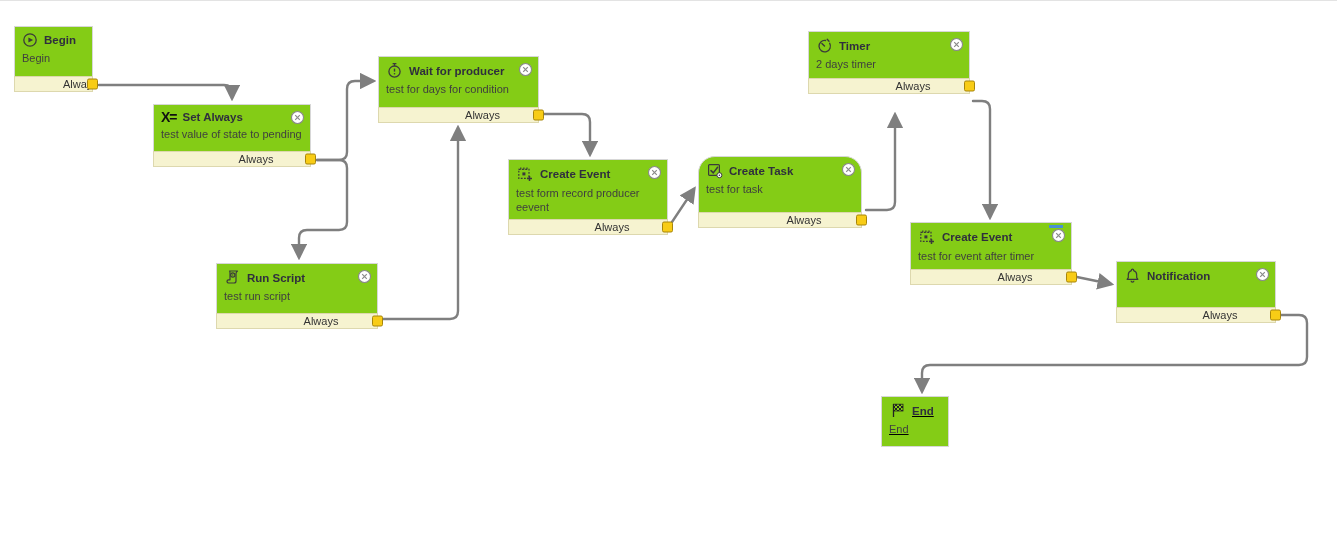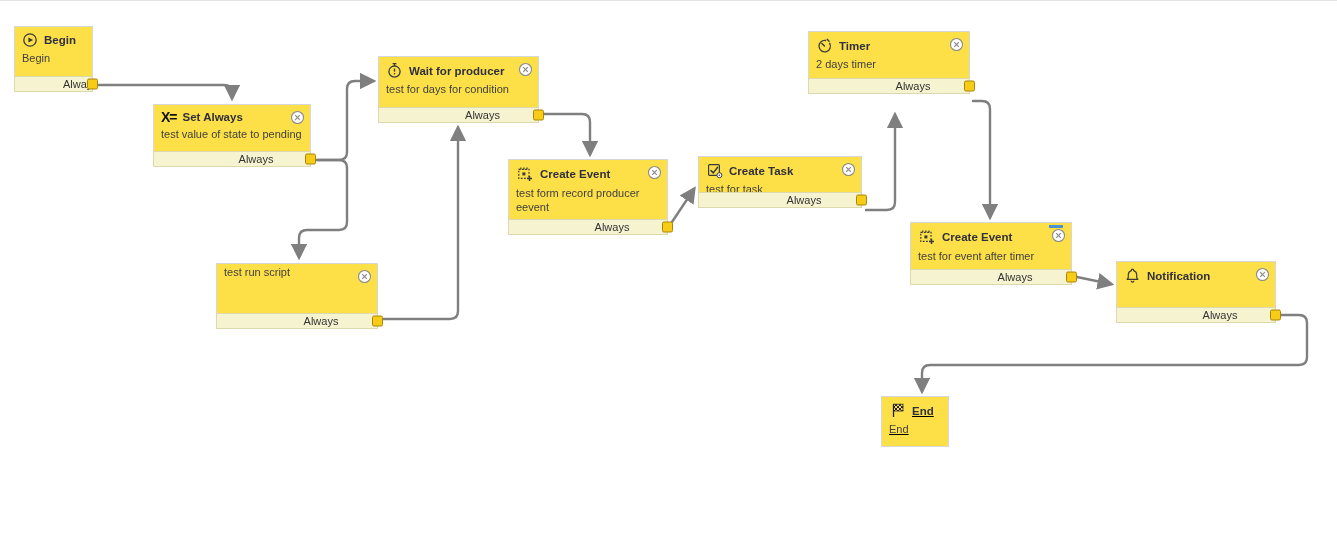--- a/index.html
+++ b/index.html
@@ -4,21 +4,21 @@
 <style>
   html,body{margin:0;padding:0;background:#fff;}
   .canvas{
     position:relative;width:1337px;height:541px;overflow:hidden;
     background:#ffffff;border-top:1px solid #e3e3e3;
     font-family:"Liberation Sans",sans-serif;
   }
   .connector-layer{position:absolute;left:0;top:0;width:1337px;height:541px;}
   .connector-layer path.conn{fill:none;stroke:#7f7f7f;stroke-width:2.4;stroke-linecap:round;}
   .node{
-    position:absolute;box-sizing:border-box;background:#fde047;
+    position:absolute;box-sizing:border-box;background:#84cc16;
     border:1px solid #d7d7d7;cursor:move;
   }
   .node-header{display:flex;align-items:center;gap:6px;padding:5px 24px 2px 7px;}
   .node-title{font-size:11.5px;font-weight:700;color:#2f2f3d;white-space:nowrap;}
   .node-desc{font-size:11px;color:#3f3f3f;padding:1px 7px 3px 7px;line-height:14px;}
   .icon-wrap{flex:0 0 auto;display:inline-flex;color:#3a3a3a;}
   .xeq-icon{font-size:14px;font-weight:800;color:#111;letter-spacing:-1px;line-height:14px;}
   .delete-btn{
     position:absolute;top:5px;right:5px;width:15px;height:15px;padding:0;
     border:none;background:transparent;cursor:pointer;line-height:0;
@@ -118,20 +118,30 @@
         </svg>
     </button>
     <div class="node-desc">test for days for condition</div>
     <div class="transition-bar">
       <span>Always</span>
       <span class="out-port"></span>
     </div>
   </div>
 
   <div class="node" style="left:216px;top:262px;width:162px;height:66px;">
+    <div class="node-header">
+      <span class="icon-wrap">
+        <svg width="17" height="17" viewBox="0 0 17 17">
+            <path d="M5.5 2 H13.5 Q12 3.2 12 4.5 V12 Q12 14 10 14 H5 Q3 14 3 12.2 Q3 10.8 4.6 10.8 H6 V4.5 Q6 2 5.5 2 Z" fill="none" stroke="#3a3a3a" stroke-width="1.2" stroke-linejoin="round"></path>
+            <circle cx="8.8" cy="6" r="2.1" fill="none" stroke="#3a3a3a" stroke-width="1.1"></circle>
+            <circle cx="8.8" cy="6" r="0.7" fill="#3a3a3a"></circle>
+          </svg>
+      </span>
+      <span class="node-title">Run Script</span>
+    </div>
     <button class="delete-btn">
       <svg width="15" height="15" viewBox="0 0 15 15">
           <circle cx="7.5" cy="7.5" r="6" fill="#fff" stroke="#8a8a8a" stroke-width="1.1"></circle>
           <path d="M5.2 5.2 L9.8 9.8 M9.8 5.2 L5.2 9.8" stroke="#8a8a8a" stroke-width="1.2"></path>
         </svg>
     </button>
     <div class="node-desc">test run script</div>
     <div class="transition-bar">
       <span>Always</span>
       <span class="out-port"></span>
@@ -156,21 +166,21 @@
           <path d="M5.2 5.2 L9.8 9.8 M9.8 5.2 L5.2 9.8" stroke="#8a8a8a" stroke-width="1.2"></path>
         </svg>
     </button>
     <div class="node-desc">test form record producer eevent</div>
     <div class="transition-bar">
       <span>Always</span>
       <span class="out-port"></span>
     </div>
   </div>
 
-  <div class="node" style="left:698px;top:155px;width:164px;height:52px;">
+  <div class="node" style="left:698px;top:155px;width:164px;height:72px;border-radius:17px;">
     <div class="node-header">
       <span class="icon-wrap">
         <svg width="17" height="17" viewBox="0 0 17 17">
             <rect x="2.6" y="2.6" width="10.8" height="10.8" rx="1" fill="none" stroke="#3a3a3a" stroke-width="1.2"></rect>
             <path d="M5 8.6 L7.3 10.9 L11.6 5.2" fill="none" stroke="#3a3a3a" stroke-width="1.5" stroke-linecap="round" stroke-linejoin="round"></path>
             <circle cx="13.4" cy="13.2" r="2.5" fill="#fff" stroke="#3a3a3a" stroke-width="1"></circle>
             <circle cx="13.4" cy="13.2" r="0.8" fill="#3a3a3a"></circle>
           </svg>
       </span>
       <span class="node-title">Create Task</span>

